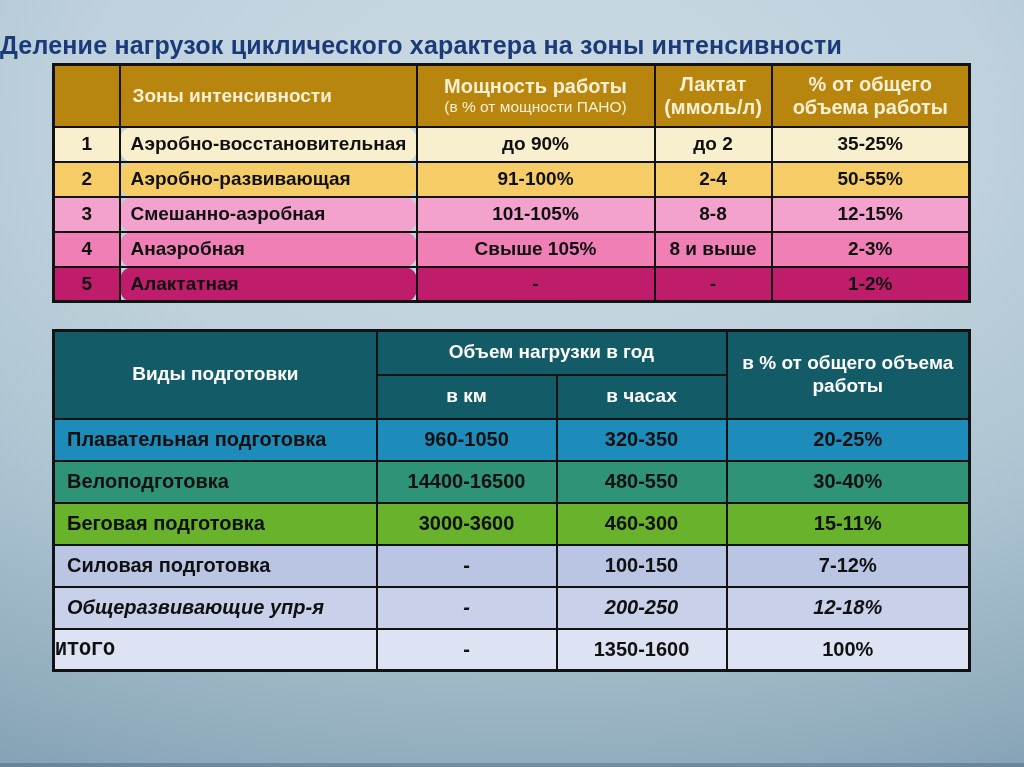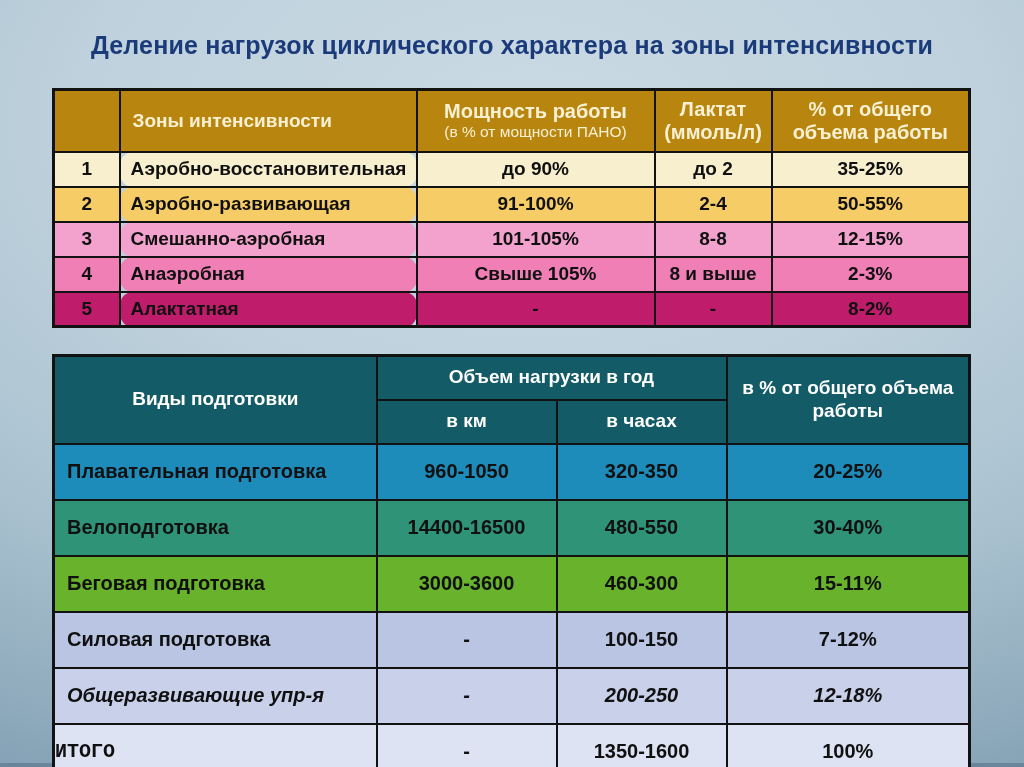--- a/index.html
+++ b/index.html
@@ -17,53 +17,53 @@
     width: 1024px;
     height: 767px;
     background:
       radial-gradient(140% 115% at 52% 16%,
         #cbdae4 0%, #bed1dc 32%, #aac2d0 55%, #93aebf 72%, #7b9ab0 88%, #6d8da3 100%);
     box-shadow: inset 0 -4px 0 rgba(20,45,70,0.25);
   }
   .title {
     margin: 0;
     padding-top: 27px;
-    text-align: center;
+    text-align: left;
     font-size: 25px;
     line-height: 36px;
     font-weight: bold;
     color: #1b3a79;
     letter-spacing: 0.2px;
   }
   table {
     border-collapse: collapse;
     table-layout: fixed;
     margin-left: 52px;
     border: 3px solid #121212;
   }
   th, td {
     border: 2px solid #121212;
     padding: 0;
     font-weight: bold;
     text-align: center;
     overflow: hidden;
   }
   
-  .zones { margin-top: 25px; width: 916px; }
+  .zones { width: 916px; }
   .zones thead tr { height: 62px; }
   .zones tbody tr { height: 35px; }
   .zones thead th { color: #f8f0d2; font-size: 20px; line-height: 1.15; }
   .zones .h-sub { font-size: 15.5px; font-weight: normal; }
   .zones td { font-size: 19px; color: #101010; }
   .zones td.cell-zone { text-align: left; padding-left: 10px; border-radius: 13px; }
   .zones thead th.head-zone { text-align: left; padding-left: 12px; font-size: 19px; }
   
   .training { margin-top: 26px; width: 916px; }
   .training thead tr { height: 44px; }
-  .training tbody tr { height: 56px; }
+  .training tbody tr { height: 42px; }
   .training thead th { color: #ffffff; font-size: 19px; line-height: 1.2; padding: 0 6px; }
   .training td { font-size: 20px; color: #101010; }
   .training td.cell-type { text-align: left; padding-left: 12px; }
   .training tbody tr.total-row td.cell-type { padding-left: 0; font-family: Liberation Mono, monospace; }
 </style>
 </head>
 <body>
 
 <div class="slide">
 
@@ -122,21 +122,21 @@
         <td class="cell-zone">Анаэробная</td>
         <td>Свыше 105%</td>
         <td>8 и выше</td>
         <td>2-3%</td>
       </tr>
       <tr style="background: rgb(191, 29, 107);">
         <td>5</td>
         <td class="cell-zone">Алактатная</td>
         <td>-</td>
         <td>-</td>
-        <td>8-2%</td>
+        <td>1-2%</td>
       </tr>
     </tbody>
   </table>
 
   <table class="training">
     <colgroup>
       <col style="width:323px">
         <col style="width:180px">
         <col style="width:170px">
         <col style="width:243px">

